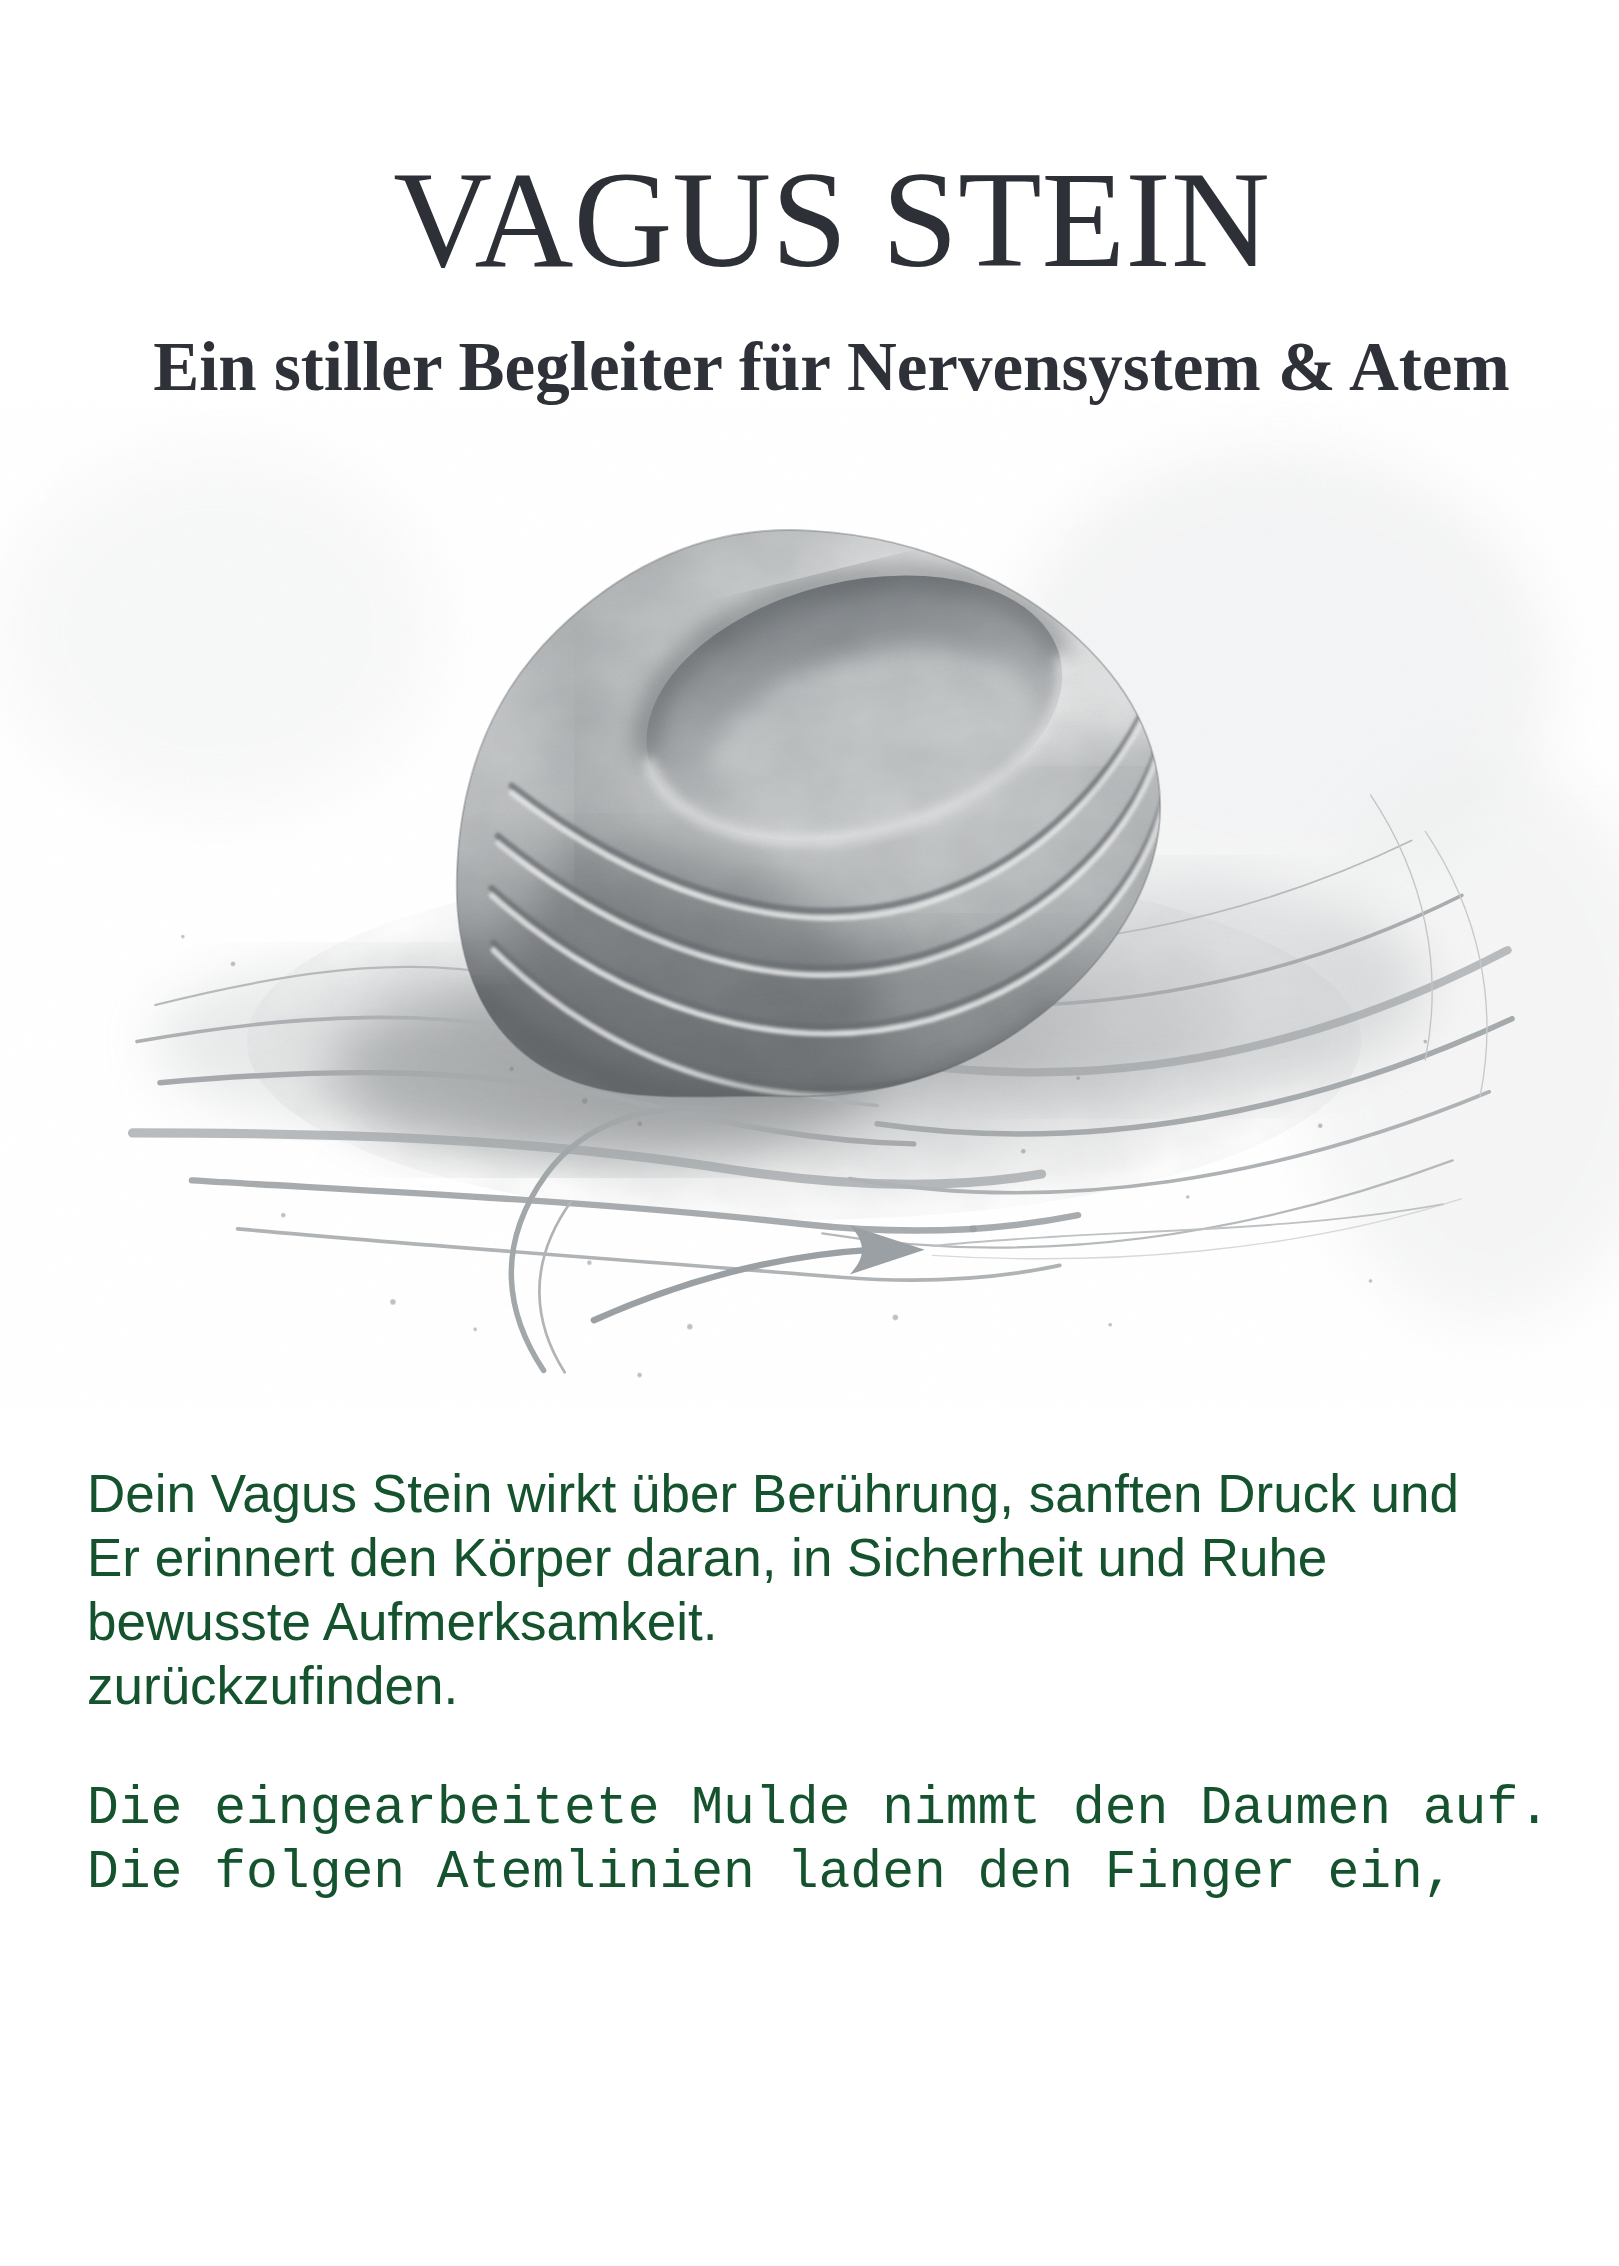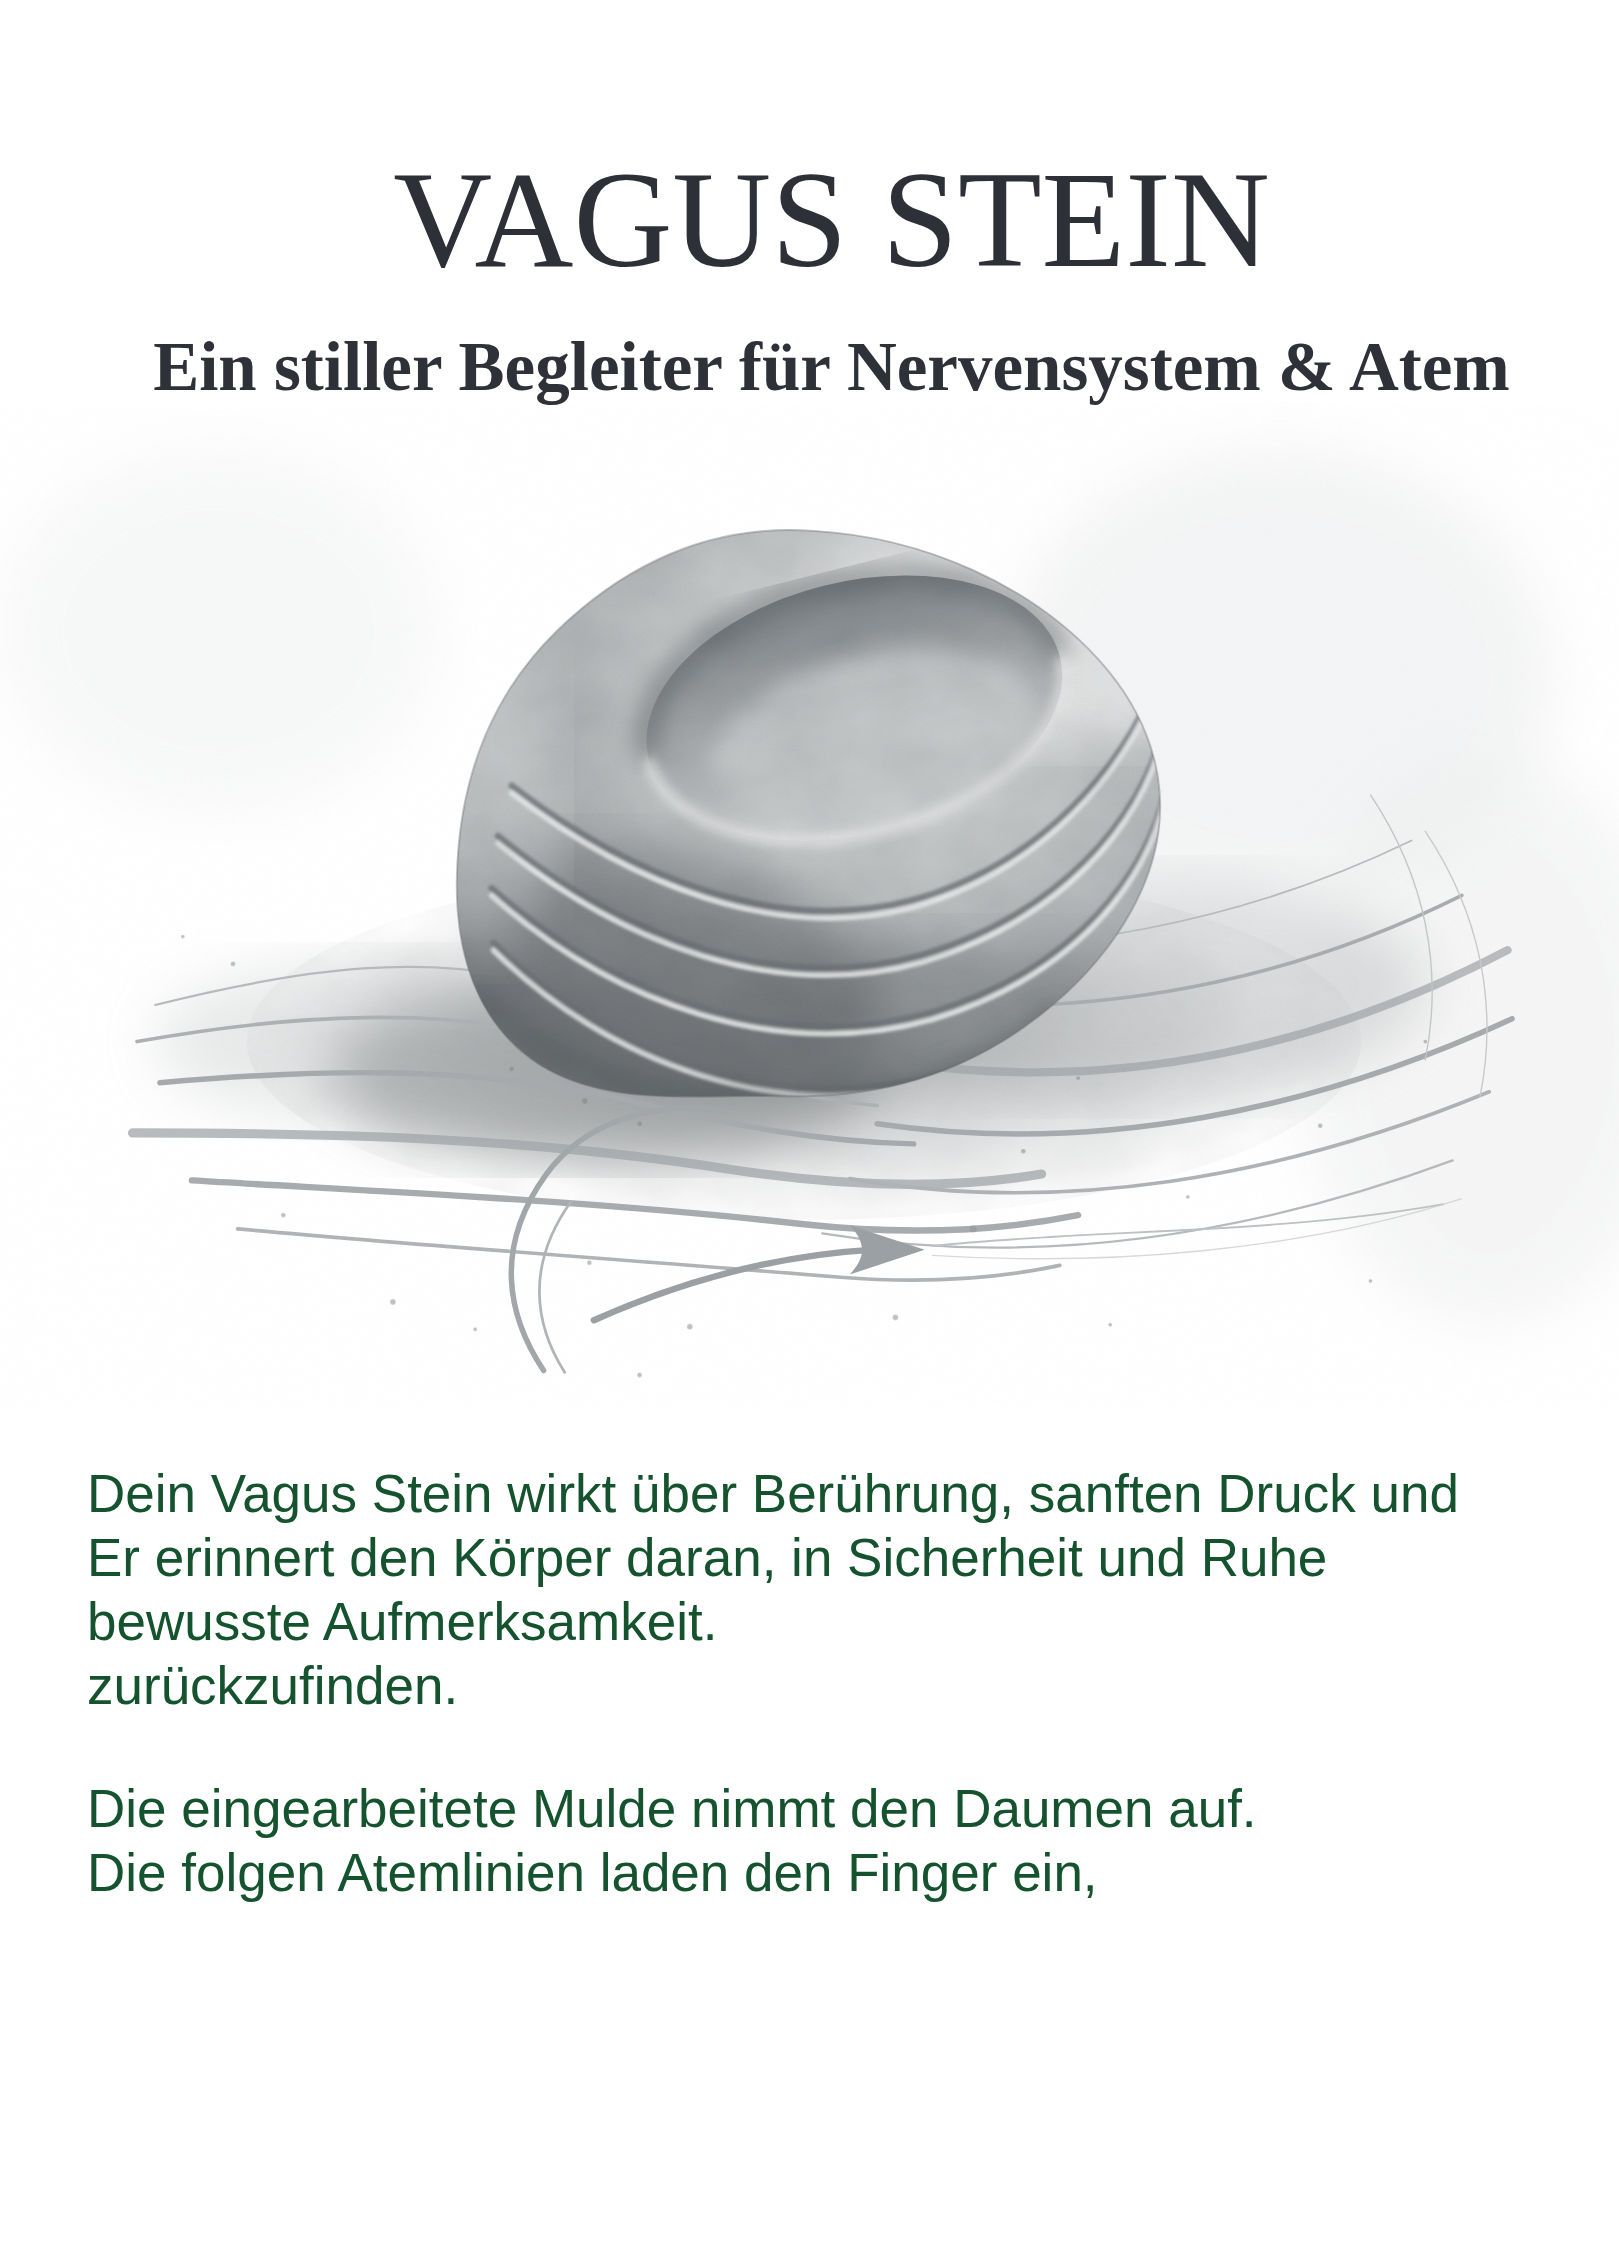--- a/index.html
+++ b/index.html
@@ -44,21 +44,21 @@
   .illustration svg{display:block;}
   .bodytext{
     position:absolute;
     top:1415px; left:87px; right:55px;
     font-size:53px;
     line-height:64px;
     color:#14532d;
     margin-top:47px;
   }
   .bodytext p{margin:0 0 59px 0;}
-  .bodytext p:last-child{margin-bottom:0;}
+  .bodytext p:last-child{margin-bottom:0;font-family:Liberation Mono, monospace;}
   .line{display:block; white-space:nowrap;}
 </style>
 </head>
 <body>
 
 <div class="page">
 
   <h1 class="title">VAGUS STEIN</h1>
   <h2 class="subtitle">Ein stiller Begleiter für Nervensystem &amp; Atem</h2>
 

